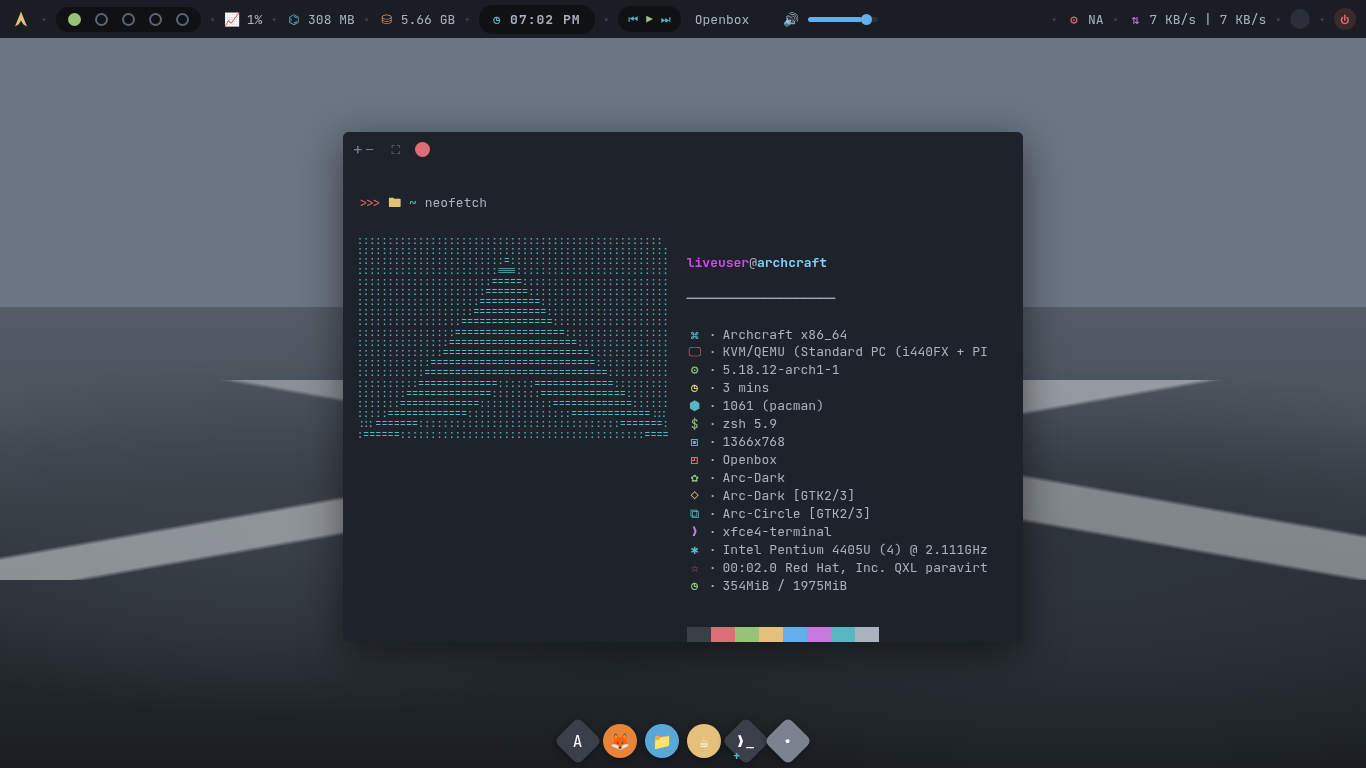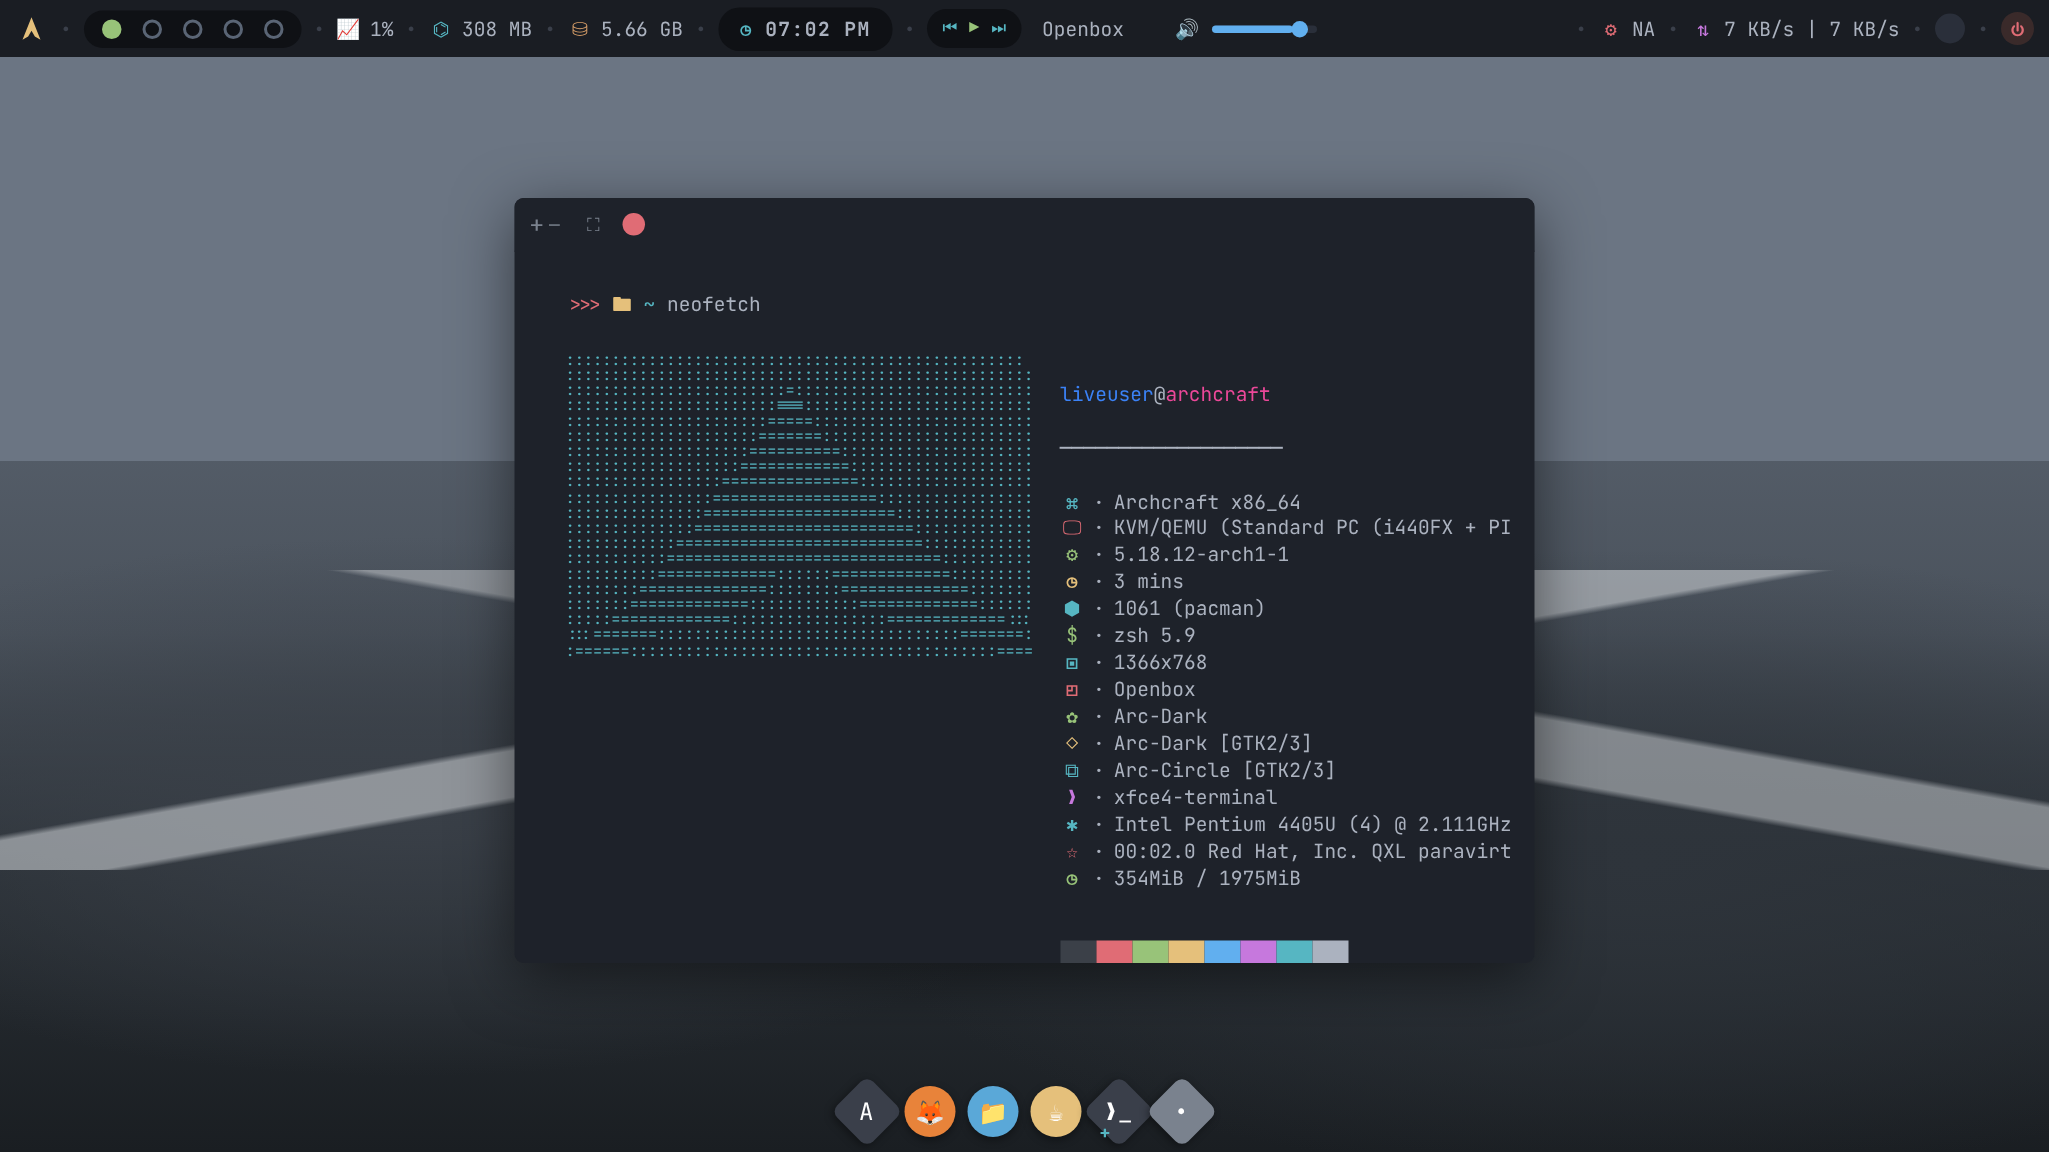--- a/index.html
+++ b/index.html
@@ -108,40 +108,39 @@
   .term-titlebar .close { width: 15px; height: 15px; border-radius: 50%; background: #e06c75; }
 
   .term-body {
     flex: 1;
     padding: 8px 14px;
     font-size: 13px;
     line-height: 1.38;
     color: #abb2bf;
     white-space: pre;
     overflow: hidden;
-    margin-left: 20px;
   }
   .prompt-row { margin-bottom: 2px; }
   .prompt-sym { color: #e06c75; }
   .prompt-folder { color: #e5c07b; }
   .prompt-tilde { color: #56b6c2; }
   .prompt-cmd { color: #abb2bf; }
 
   .fetch { display: flex; gap: 18px; margin-top: 4px; }
   .ascii {
     color: #56b6c2;
     font-size: 10.2px;
     line-height: 1.0;
     letter-spacing: 0px;
     white-space: pre;
   }
   .info { font-size: 13px; line-height: 1.38; }
-  .info .user { color: #3b82f6; font-weight: normal; }
+  .info .user { color: #d946ef; font-weight: bold; }
   .info .at { color: #abb2bf; }
-  .info .host { color: #ec4899; font-weight: normal; }
+  .info .host { color: #7dd3fc; font-weight: bold; }
   .info .line { color: #abb2bf; }
   .info .row { display: flex; gap: 6px; }
   .info .ficon { width: 16px; display: inline-block; text-align: center; }
   .c-green{color:#98c379}.c-red{color:#e06c75}.c-yellow{color:#e5c07b}.c-cyan{color:#56b6c2}.c-purple{color:#c678dd}.c-orange{color:#d19a66}
 
   .palette { display: flex; height: 32px; width: 192px; margin-top: 14px; }
   .palette .sw { flex: 1; position: relative; }
   .palette .sw::after { content:""; position:absolute; left:0; right:0; bottom:0; height:50%; background: rgba(255,255,255,0.15); }
 
   

